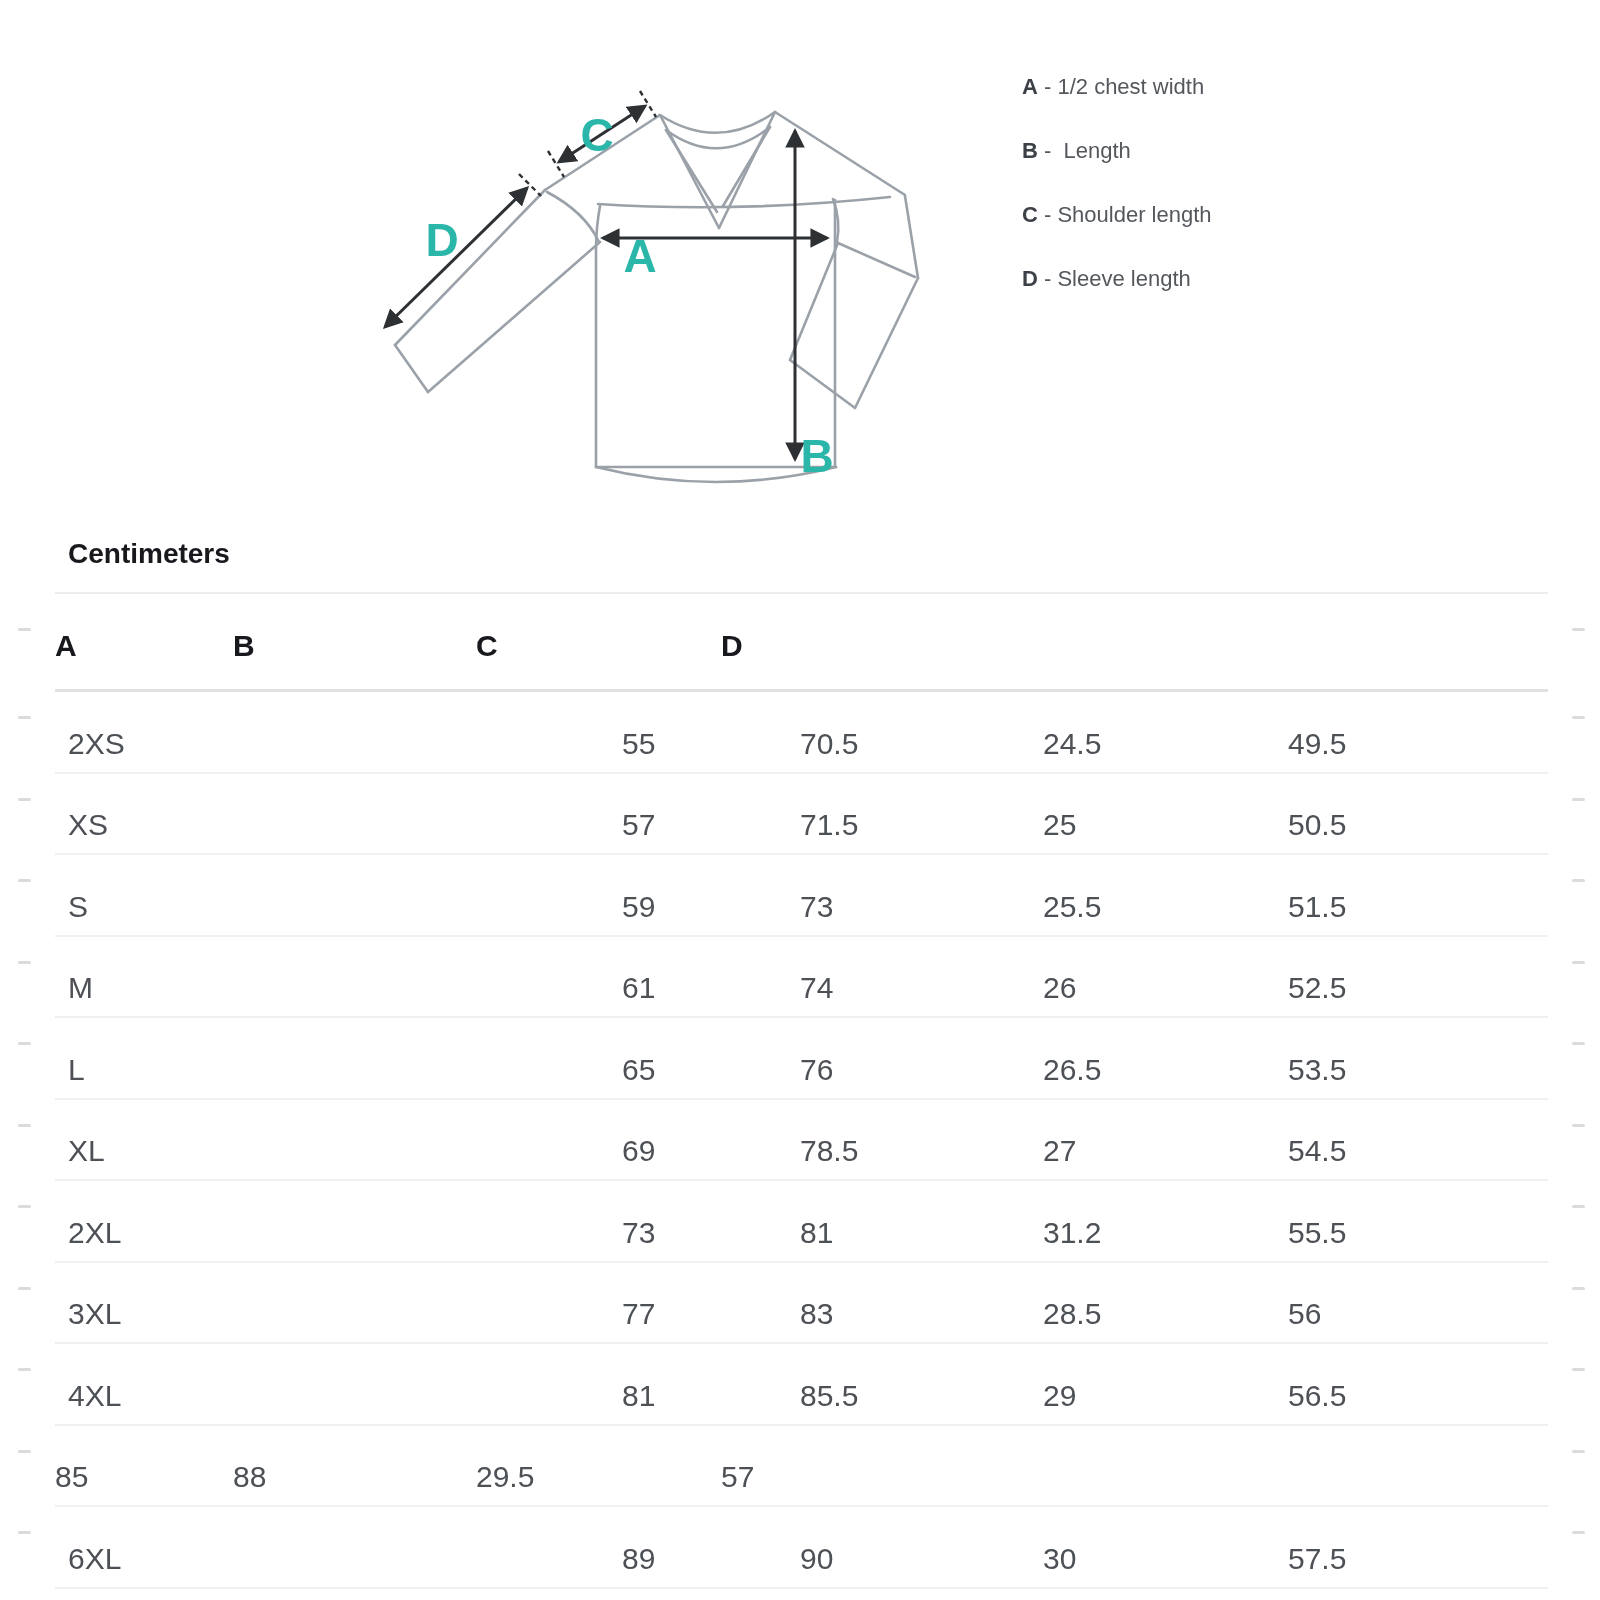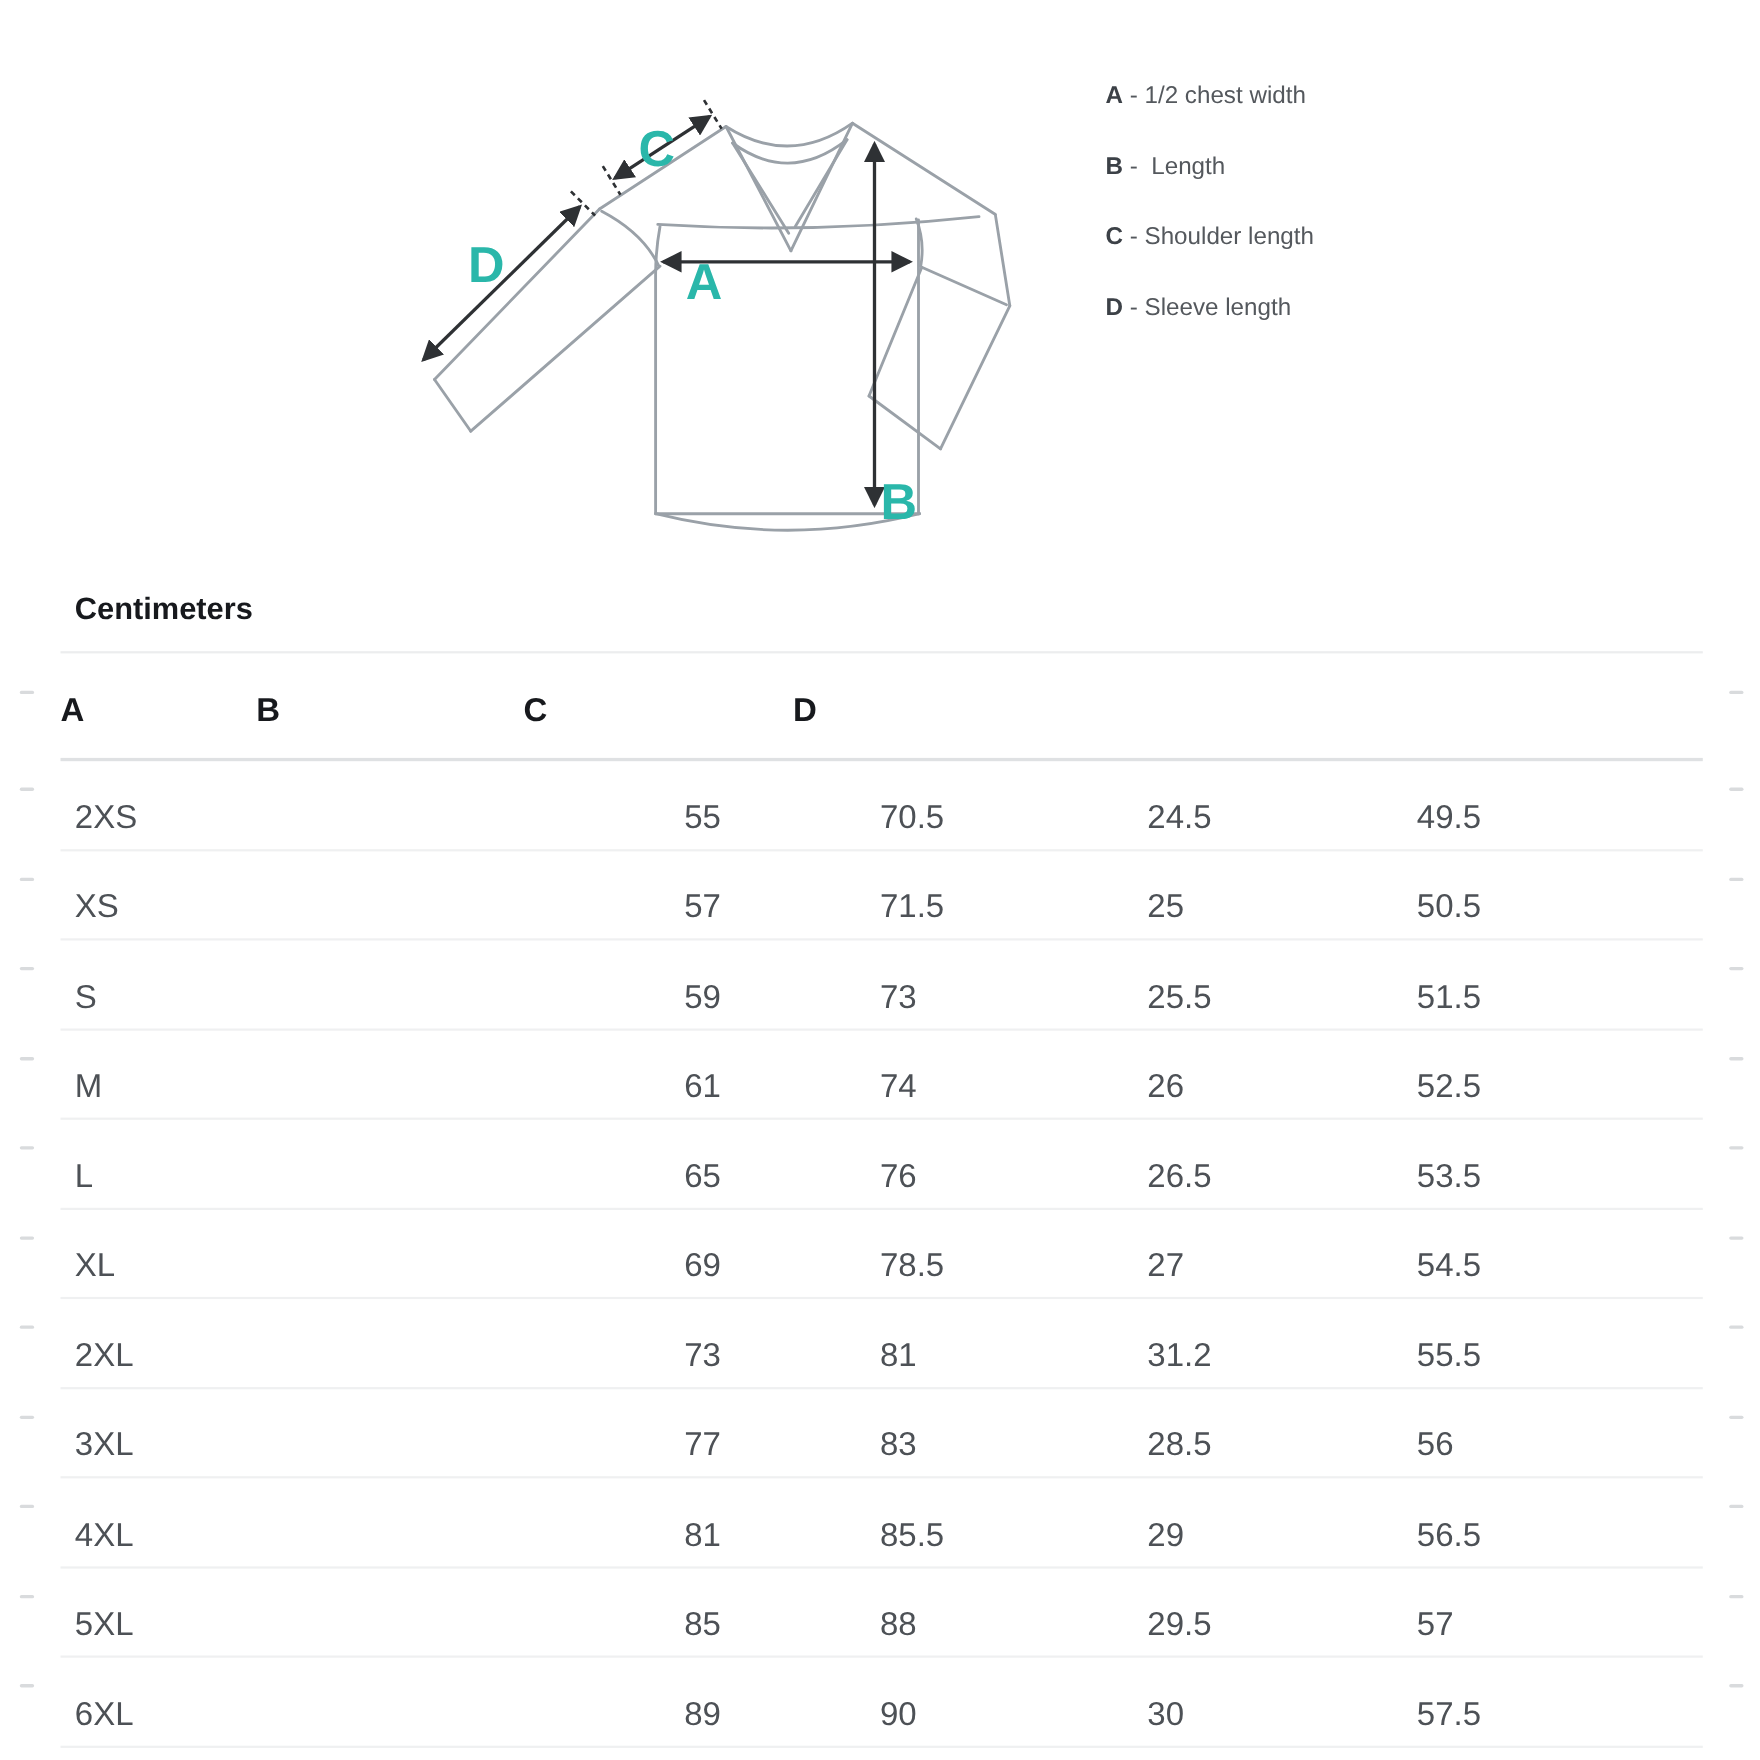--- a/index.html
+++ b/index.html
@@ -5,21 +5,21 @@
   html,body{margin:0;padding:0;}
   body{
     width:1600px;height:1600px;position:relative;background:#ffffff;
     font-family:"Liberation Sans", sans-serif;overflow:hidden;
     -webkit-font-smoothing:antialiased;
   }
   
   .diagram-svg{position:absolute;left:340px;top:75px;width:600px;height:430px;}
   
   .legend{position:absolute;left:1005px;top:30px;width:420px;}
-  .legend-item{position:absolute;left:0;height:26px;line-height:26px;font-size:22px;color:#54585d;white-space:pre;}
+  .legend-item{position:absolute;left:17px;height:26px;line-height:26px;font-size:22px;color:#54585d;white-space:pre;}
   .legend-item .ltr{font-weight:bold;color:#3c4147;}
   .li-0{top:44px;} .li-1{top:108px;} .li-2{top:172px;} .li-3{top:236px;}
   
   .cm-title{position:absolute;left:68px;top:538px;font-size:28px;font-weight:bold;color:#17191d;}
   
   .size-table{position:absolute;left:55px;top:592px;width:1493px;border-top:2px solid #ecedee;}
   .t-header{position:relative;display:flex;height:95px;align-items:center;border-bottom:3px solid #dfe1e3;}
   .t-header .cell{font-size:30px;font-weight:bold;color:#17191d;padding-top:9px;letter-spacing:.3px;}
   .t-row{position:relative;display:flex;height:79.5px;align-items:center;border-bottom:2px solid #eff0f1;}
   .t-row .cell{font-size:30px;color:#4d5156;margin-top:24px;}
@@ -182,21 +182,20 @@
 
   <div class="t-row">
     <div class="cell c-label">4XL</div>
     <div class="cell c-a">81</div>
     <div class="cell c-b">85.5</div>
     <div class="cell c-c">29</div>
     <div class="cell c-d">56.5</div>
   </div>
 
   <div class="t-row">
-    <div class="cell c-label">5XL</div>
     <div class="cell c-a">85</div>
     <div class="cell c-b">88</div>
     <div class="cell c-c">29.5</div>
     <div class="cell c-d">57</div>
   </div>
 
   <div class="t-row">
     <div class="cell c-label">6XL</div>
     <div class="cell c-a">89</div>
     <div class="cell c-b">90</div>

